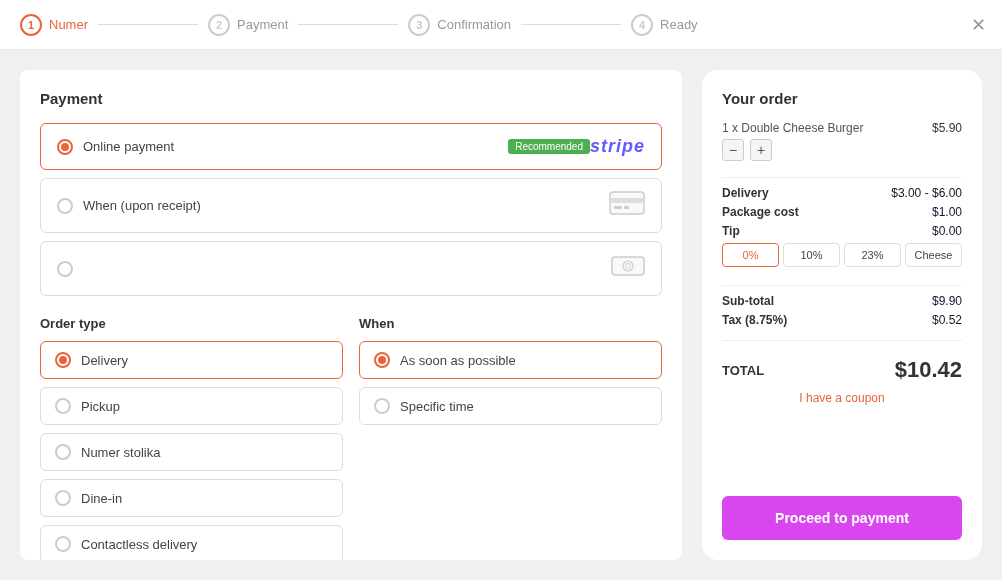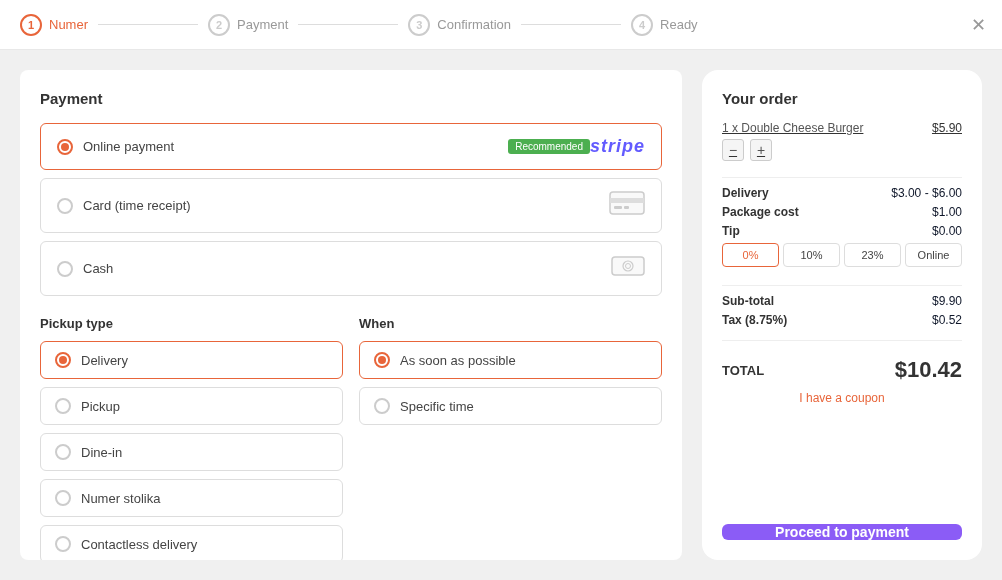--- a/index.html
+++ b/index.html
@@ -179,21 +179,20 @@
       font-size: 15px;
       font-weight: 600;
       margin-bottom: 14px;
       color: #333;
     }
     .order-item-row {
       display: flex;
       justify-content: space-between;
       align-items: flex-start;
       margin-bottom: 8px;
-      text-decoration: underline;
     }
     .order-item-name { font-size: 12px; color: #555; flex: 1; }
     .order-item-price { font-size: 12px; color: #333; font-weight: 500; }
     .qty-controls {
       display: flex;
       align-items: center;
       gap: 6px;
       margin-top: 4px;
     }
     .qty-btn {
@@ -258,25 +257,25 @@
       color: #333;
     }
     .coupon-link {
       text-align: center;
       font-size: 12px;
       color: #e8653a;
       cursor: pointer;
       margin-bottom: 0;
     }
     .proceed-btn {
-      background: #8b5cf6;
+      background: #d946ef;
       color: #fff;
       border: none;
       border-radius: 6px;
-      padding: 0;
+      padding: 14px;
       font-size: 14px;
       font-weight: 600;
       cursor: pointer;
       width: 100%;
       margin-top: auto;
     }
   </style>
 </head>
 <body>
 
@@ -310,63 +309,62 @@
 
     <div class="payment-option selected">
       <div class="radio checked"></div>
       <span class="option-label">Online payment</span>
       <span class="recommended-badge">Recommended</span>
       <span class="stripe-logo">stripe</span>
     </div>
 
     <div class="payment-option">
       <div class="radio"></div>
-      <span class="option-label">Card (time receipt)</span>
+      <span class="option-label">When (upon receipt)</span>
       <span class="card-icon">
         <svg width="36" height="24" viewBox="0 0 36 24" fill="none">
           <rect x="1" y="1" width="34" height="22" rx="3" stroke="#ccc" stroke-width="1.5" fill="#f9f9f9"></rect>
           <rect x="1" y="7" width="34" height="5" fill="#ddd"></rect>
           <rect x="5" y="15" width="8" height="3" rx="1" fill="#ccc"></rect>
           <rect x="15" y="15" width="5" height="3" rx="1" fill="#ccc"></rect>
         </svg>
       </span>
     </div>
 
     <div class="payment-option">
       <div class="radio"></div>
-      <span class="option-label">Cash</span>
       <span class="cash-icon">
         <svg width="34" height="24" viewBox="0 0 34 24" fill="none">
           <rect x="1" y="3" width="32" height="18" rx="3" stroke="#ccc" stroke-width="1.5" fill="#f9f9f9"></rect>
           <circle cx="17" cy="12" r="5" stroke="#ccc" stroke-width="1.2" fill="none"></circle>
           <circle cx="17" cy="12" r="2.5" stroke="#ccc" stroke-width="1" fill="none"></circle>
         </svg>
       </span>
     </div>
 
     <div class="two-col">
 
       <div class="col">
-        <div class="col-title">Pickup type</div>
+        <div class="col-title">Order type</div>
 
         <div class="order-option selected">
           <div class="radio checked" style="margin-right:10px"></div>
           <span>Delivery</span>
         </div>
         <div class="order-option">
           <div class="radio" style="margin-right:10px"></div>
           <span>Pickup</span>
         </div>
         <div class="order-option">
           <div class="radio" style="margin-right:10px"></div>
-          <span>Dine-in</span>
+          <span>Numer stolika</span>
         </div>
         <div class="order-option">
           <div class="radio" style="margin-right:10px"></div>
-          <span>Numer stolika</span>
+          <span>Dine-in</span>
         </div>
         <div class="order-option">
           <div class="radio" style="margin-right:10px"></div>
           <span>Contactless delivery</span>
         </div>
       </div>
 
       <div class="col">
         <div class="col-title">When</div>
 
@@ -408,21 +406,21 @@
     </div>
     <div class="order-summary-row bold-label">
       <span class="label">Tip</span>
       <span class="value">$0.00</span>
     </div>
 
     <div class="tip-row">
       <button class="tip-btn active">0%</button>
       <button class="tip-btn">10%</button>
       <button class="tip-btn">23%</button>
-      <button class="tip-btn">Online</button>
+      <button class="tip-btn">Cheese</button>
     </div>
 
     <hr class="divider">
 
     <div class="order-summary-row bold-label">
       <span class="label">Sub-total</span>
       <span class="value">$9.90</span>
     </div>
     <div class="order-summary-row bold-label">
       <span class="label">Tax (8.75%)</span>

